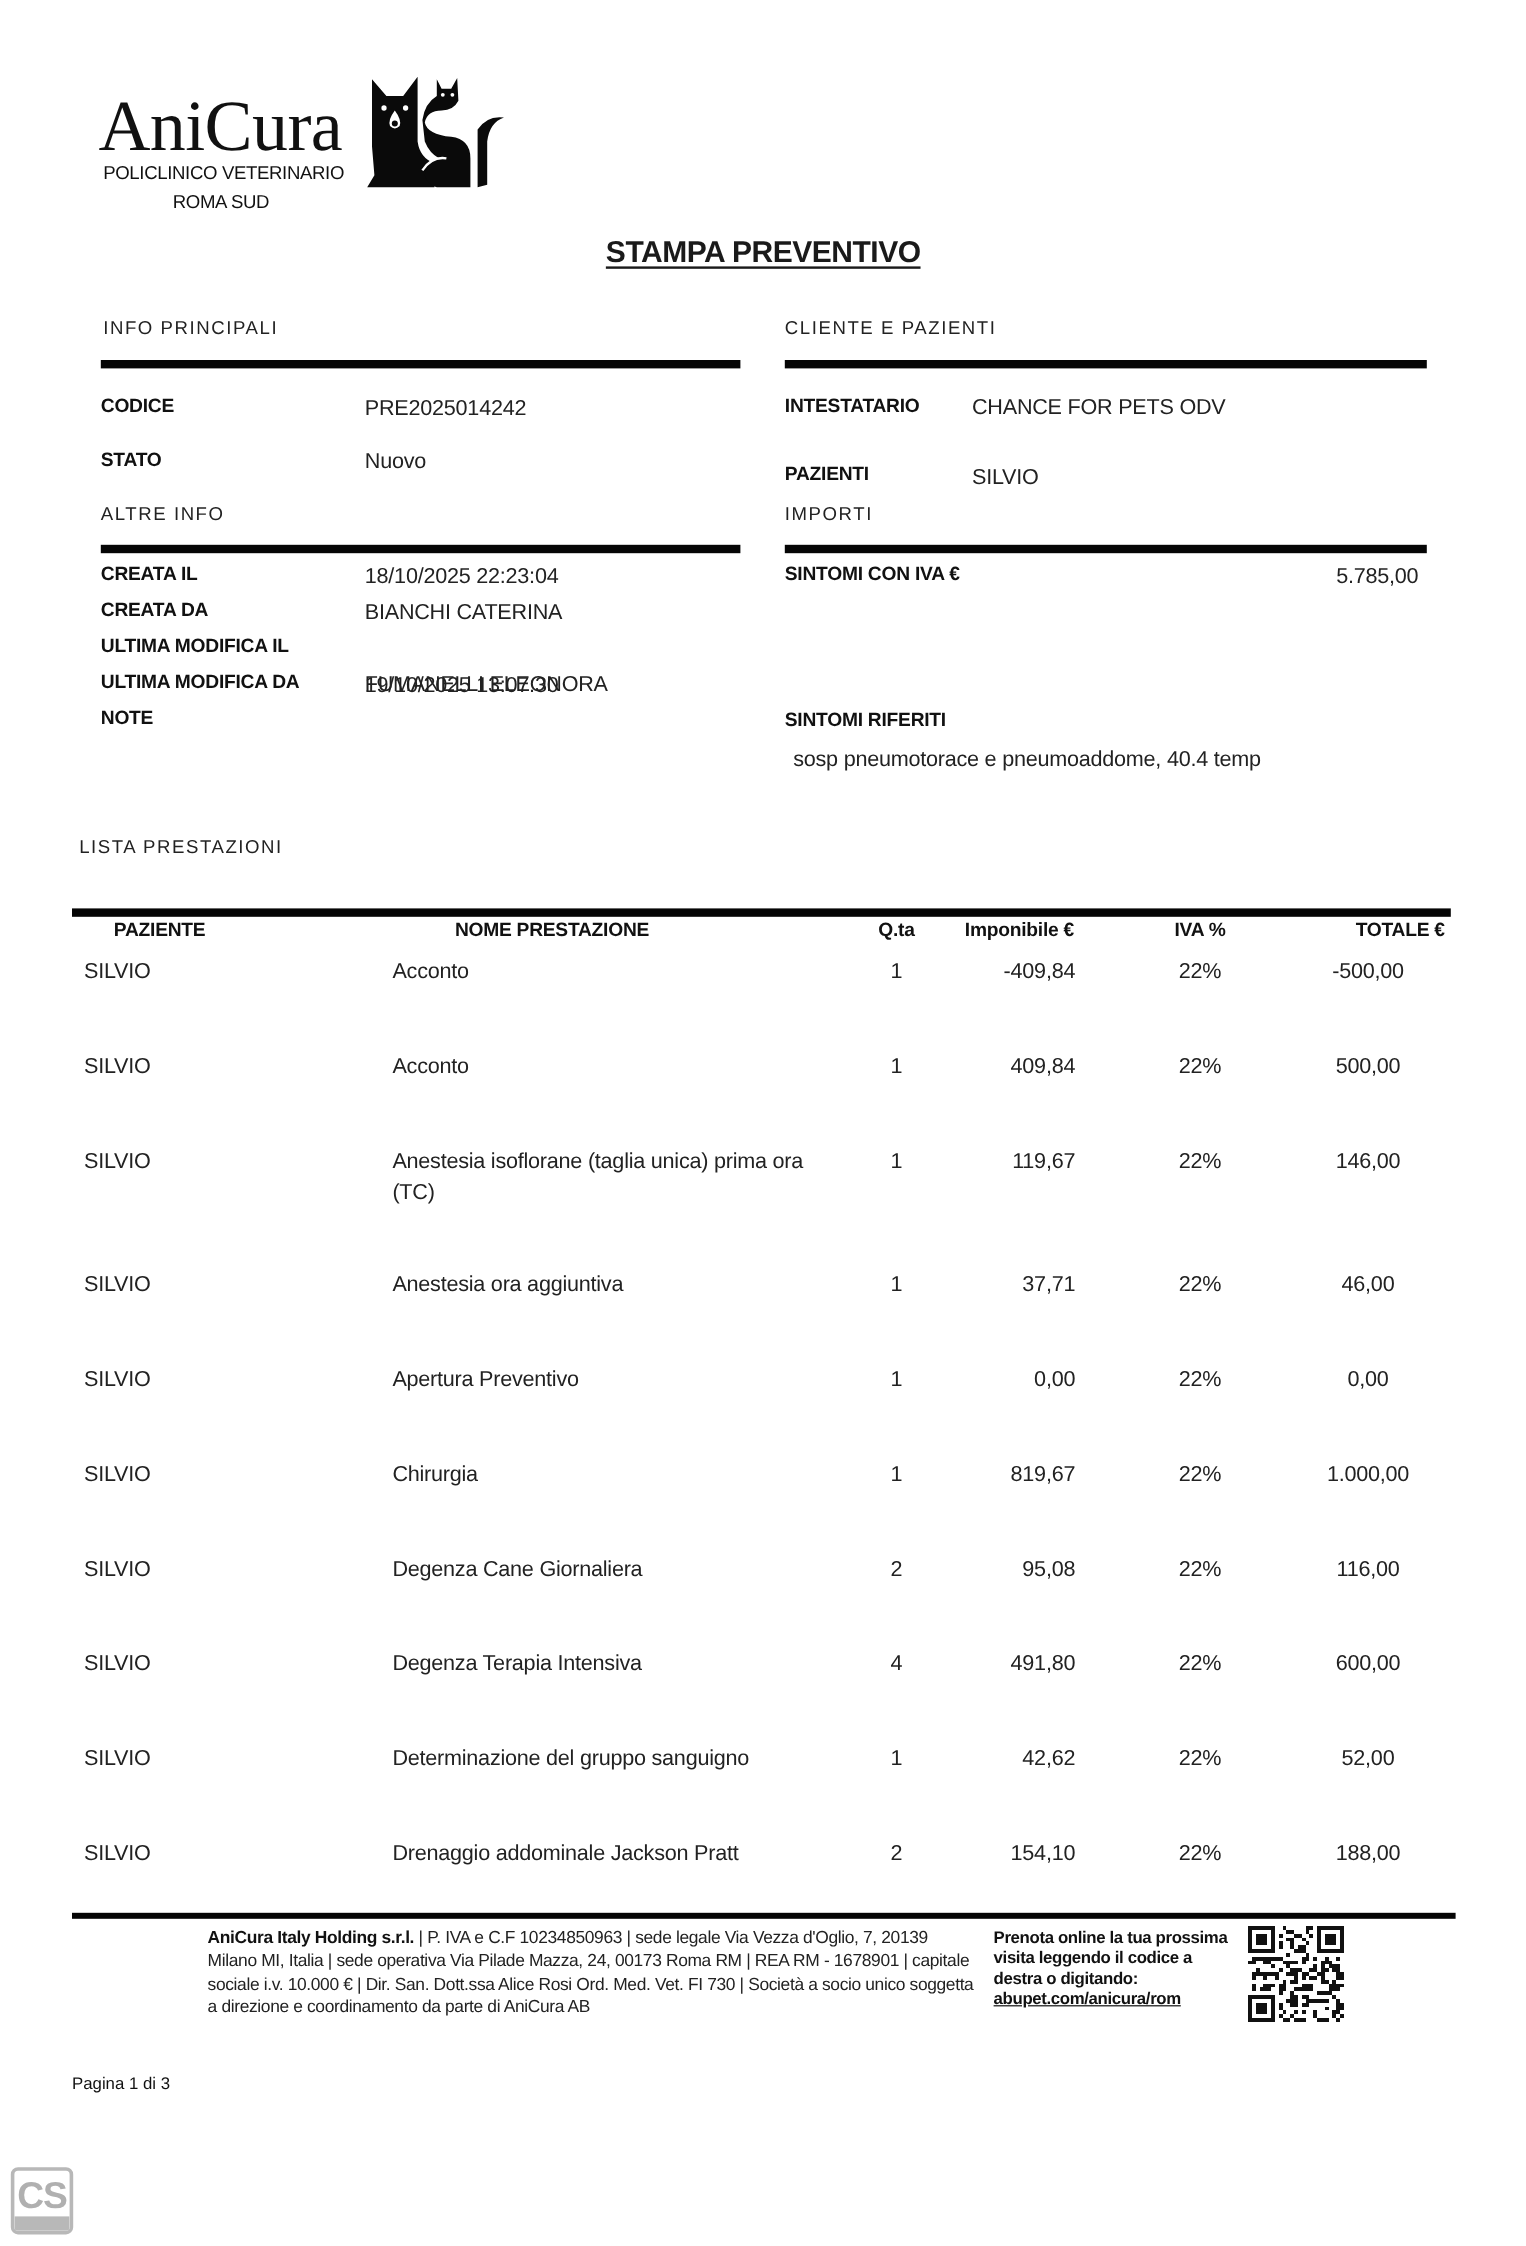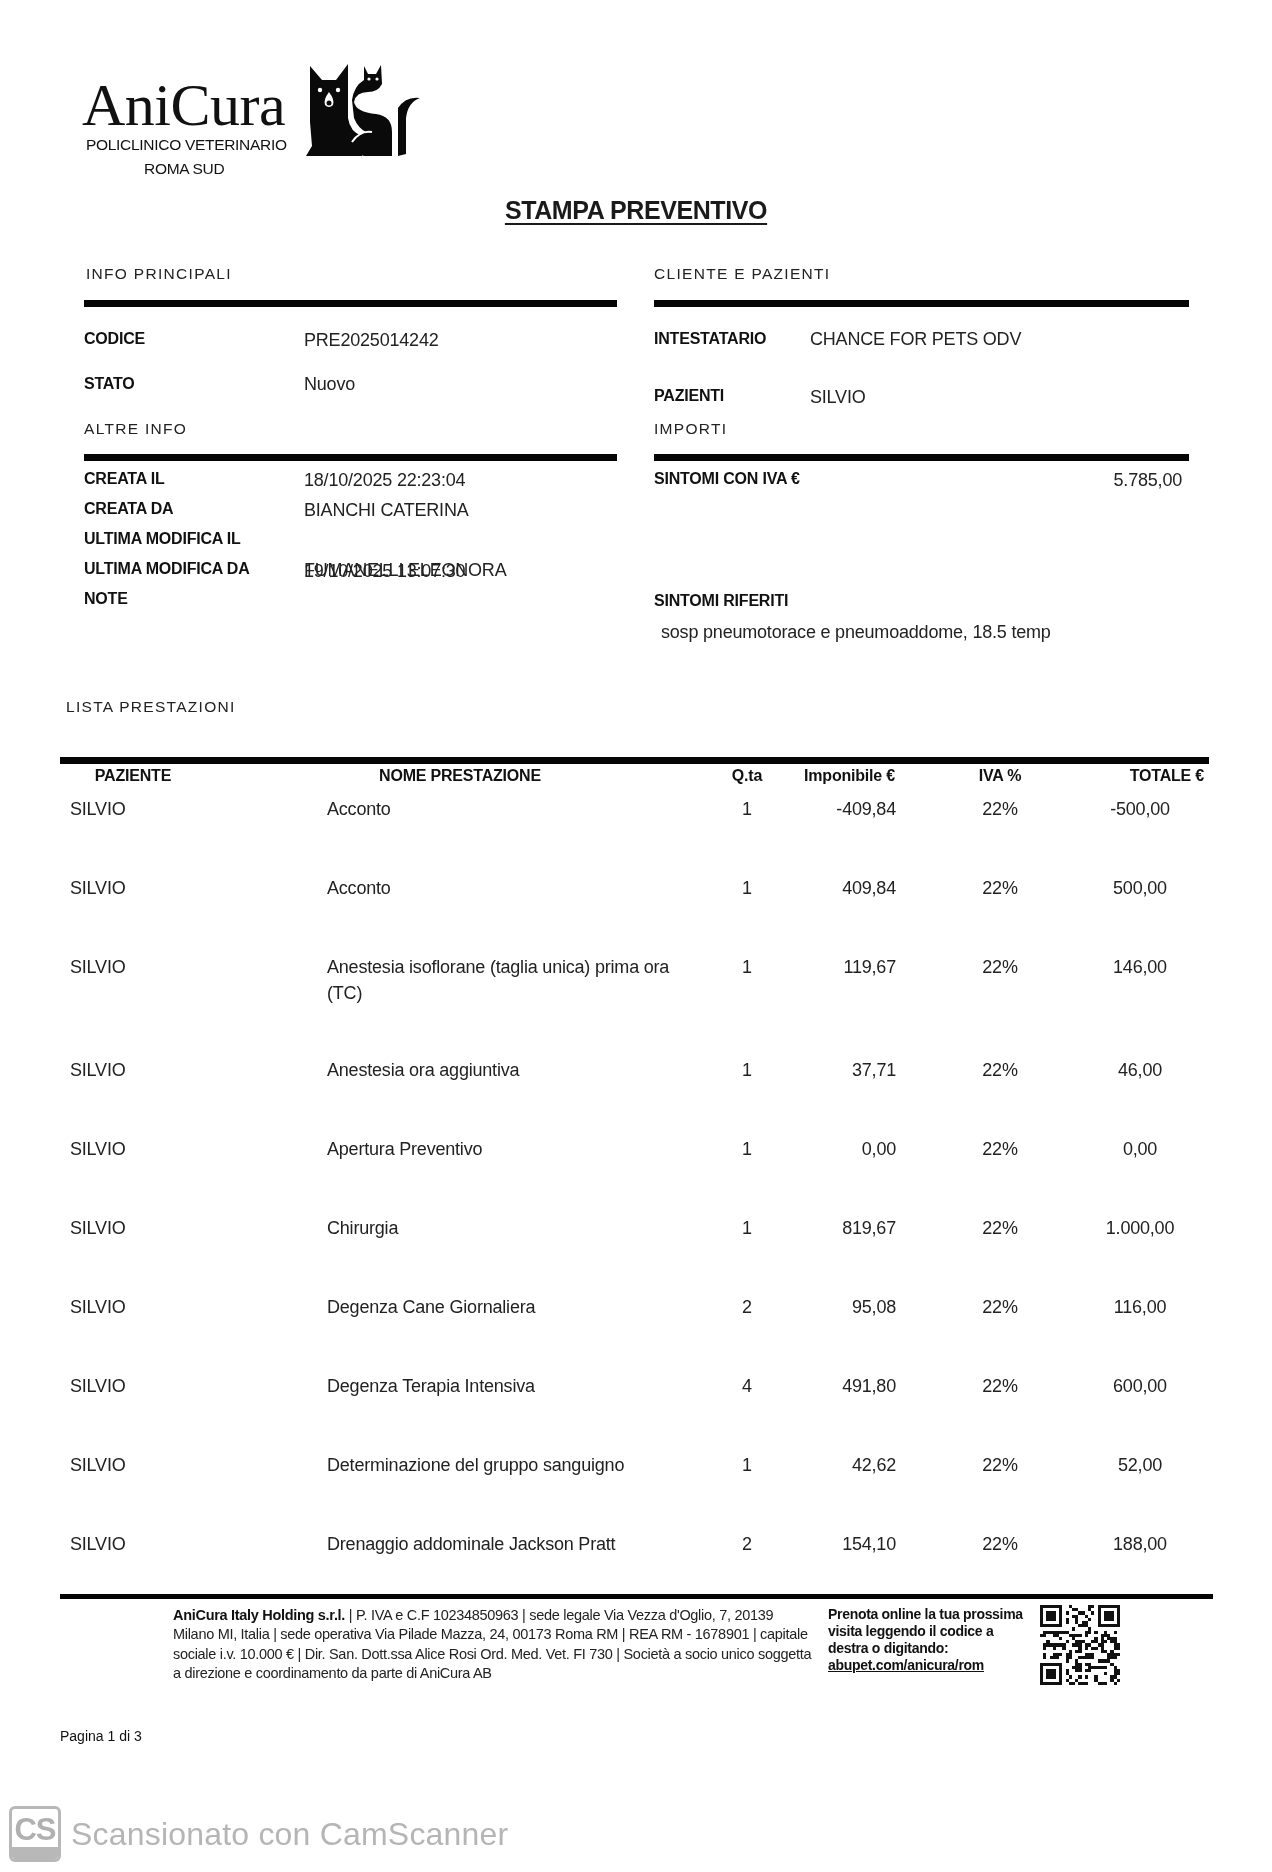--- a/index.html
+++ b/index.html
@@ -97,21 +97,21 @@
 <div class="abs lbl" style="left:84px; top:560px;">ULTIMA MODIFICA DA</div>
 <div class="abs val" style="left:304px; top:560px;">FUMANELLI ELEONORA</div>
 <div class="abs lbl" style="left:84px; top:590px;">NOTE</div>
 <div class="abs val" style="left:304px; top:590px;"></div>
 
 <div class="abs section-h" style="left:654px; top:420px;">IMPORTI</div>
 <div class="abs bar" style="left:654px; top:454px; width:535px;"></div>
 <div class="abs lbl" style="left:654px; top:470px;">SINTOMI CON IVA €</div>
 <div class="abs val" style="left:1000px; top:470px; width:182px; text-align:right;">5.785,00</div>
 <div class="abs lbl" style="left:654px; top:592px;">SINTOMI RIFERITI</div>
-<div class="abs val" style="left:661px; top:622px;">sosp pneumotorace e pneumoaddome, 18.5 temp</div>
+<div class="abs val" style="left:661px; top:622px;">sosp pneumotorace e pneumoaddome, 40.4 temp</div>
 
 <div class="abs section-h" style="left:66px; top:698px;">LISTA PRESTAZIONI</div>
 <div class="abs bar" style="left:60px; top:757px; width:1149px;"></div>
 
 <div class="abs th" style="left:70px; width:126px; text-align:center;">PAZIENTE</div>
 <div class="abs th" style="left:360px; width:200px; text-align:center;">NOME PRESTAZIONE</div>
 <div class="abs th" style="left:720px; width:54px; text-align:center;">Q.ta</div>
 <div class="abs th" style="left:780px; width:115px; text-align:right;">Imponibile €</div>
 <div class="abs th" style="left:960px; width:80px; text-align:center;">IVA %</div>
 <div class="abs th" style="left:1080px; width:124px; text-align:right;">TOTALE €</div>
@@ -395,14 +395,13 @@
     <rect x="1" y="19" width="5" height="5" fill="#fff"></rect>
     <rect x="2" y="20" width="3" height="3" fill="#111"></rect>
   </svg>
 <div class="abs page-num">Pagina 1 di 3</div>
 
 <div class="abs cs-wrap">
   <div class="cs-logo">
     <span class="cs-txt">CS</span>
     <span class="cs-band"></span>
   </div>
-  <span class="cs-text">Scansionato con CamScanner</span>
 </div>
 
 </body></html>

